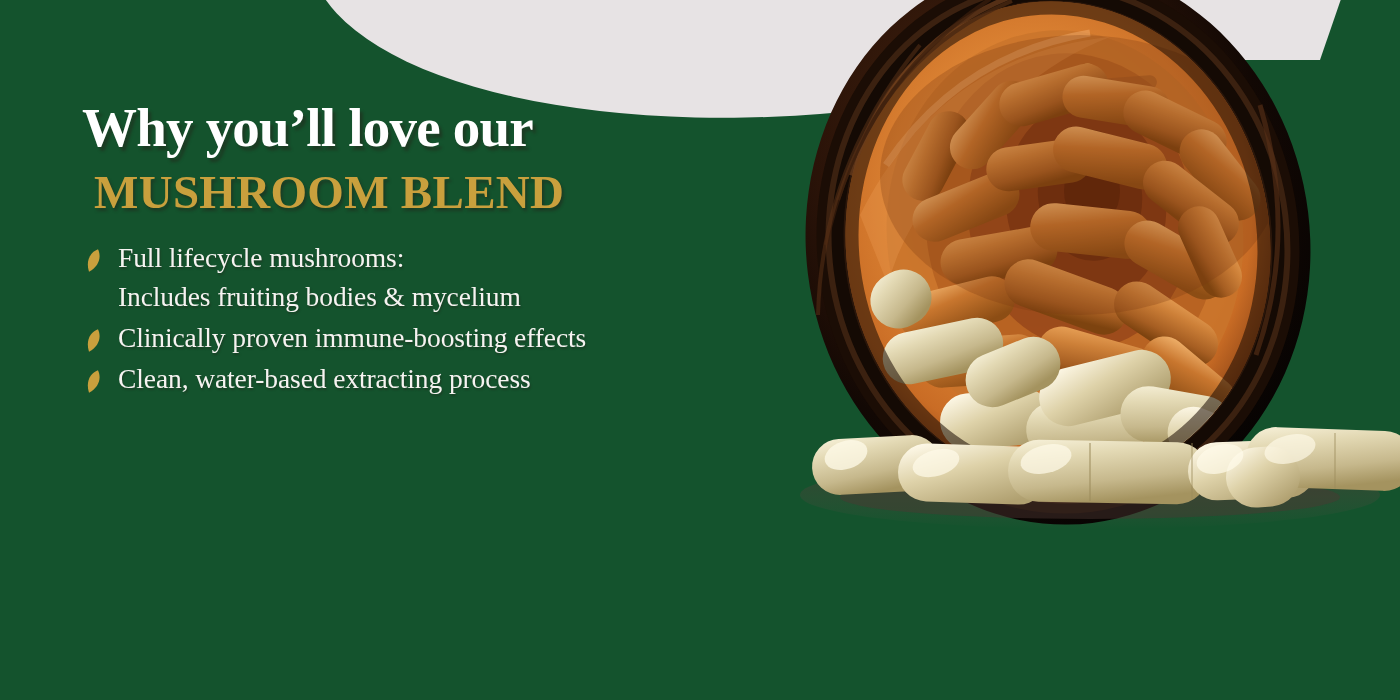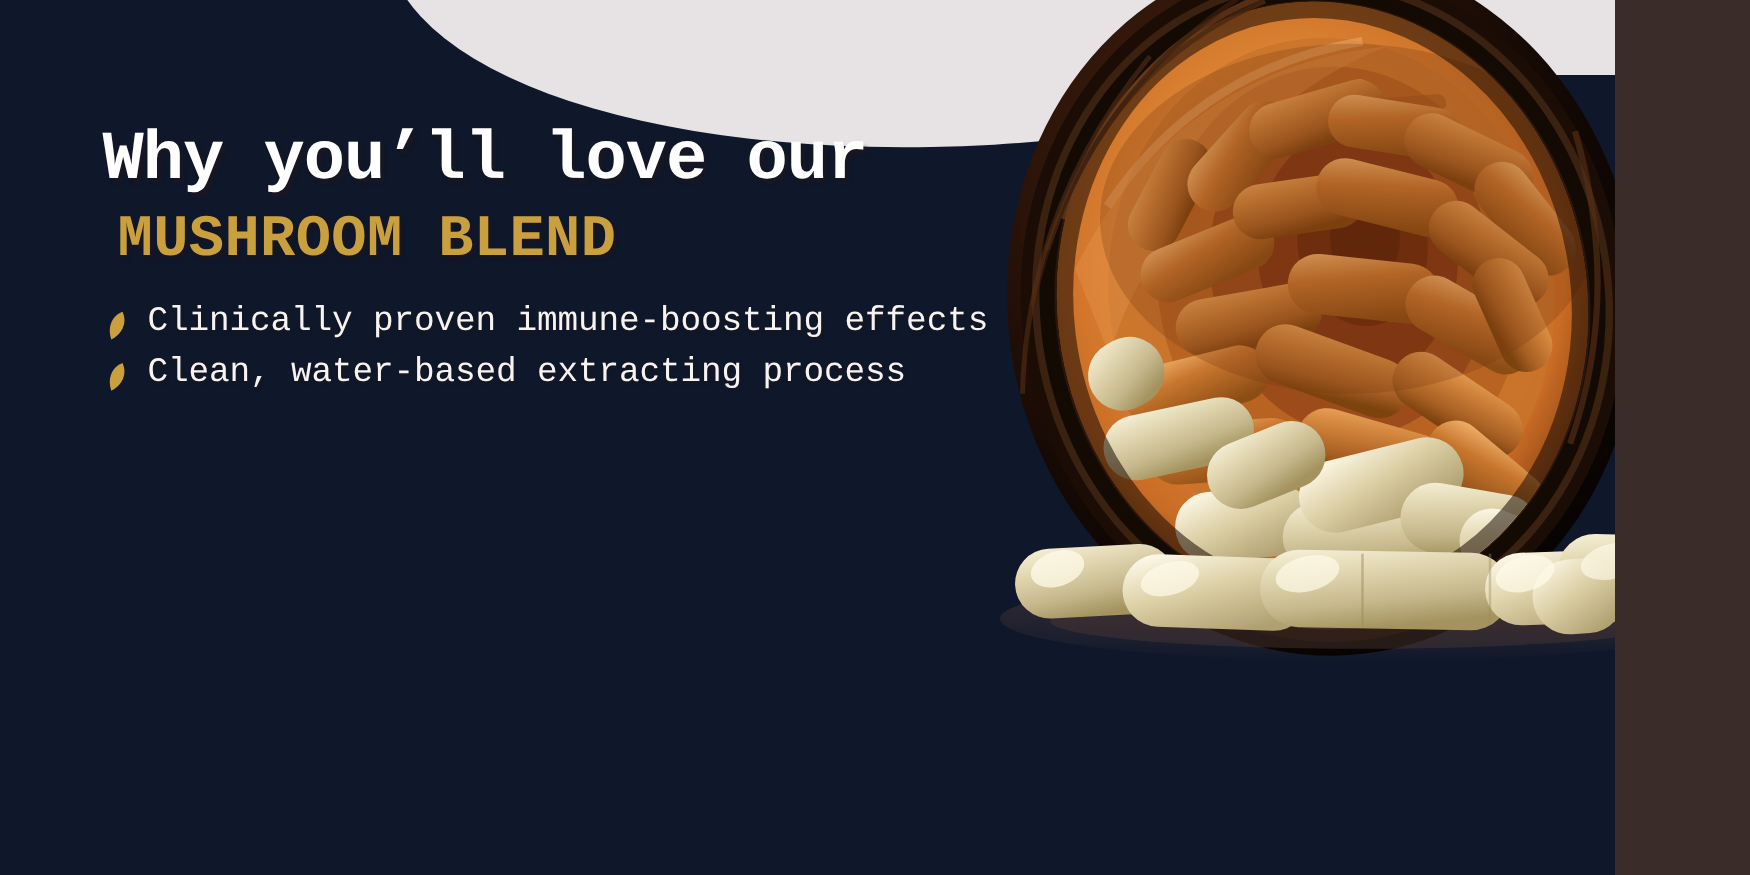--- a/index.html
+++ b/index.html
@@ -2,25 +2,25 @@
 <html><head>
 <meta charset="utf-8">
 <style>
   html, body {
     margin: 0;
     padding: 0;
     background: #3a2c29;
   }
   .banner {
     position: relative;
-    width: 1292px;
+    width: 1400px;
     height: 700px;
     overflow: hidden;
-    background: #0f172a;
-    font-family: Liberation Mono, monospace;
+    background: #14532d;
+    font-family: Liberation Serif, serif;
   }
 
   
   .cream-blob {
     position: absolute;
     left: 300px;
     top: -430px;
     width: 1000px;
     height: 545px;
     background: #e7e3e4;
@@ -259,20 +259,29 @@
     </svg>
   </div>
 
   <div class="text-col">
 
     <h1 class="headline-1">Why you’ll love our</h1>
     <h2 class="headline-2">MUSHROOM BLEND</h2>
 
     <ul class="bullets">
 
+      <li class="bullet-row">
+        <span class="leaf-icon">
+          <svg viewBox="0 0 15 25">
+              <path d="M7.5 0.5 C 13.5 6 15 15.5 7.5 24.5 C 0 15.5 1.5 6 7.5 0.5 Z" fill="#c9a03d" transform="rotate(22 7.5 12.5)"></path>
+            </svg>
+        </span>
+        <div class="bullet-line">Full lifecycle mushrooms:</div>
+        <div class="bullet-line">Includes fruiting bodies &amp; mycelium</div>
+      </li>
 
 
       <li class="bullet-row">
         <span class="leaf-icon">
           <svg viewBox="0 0 15 25">
               <path d="M7.5 0.5 C 13.5 6 15 15.5 7.5 24.5 C 0 15.5 1.5 6 7.5 0.5 Z" fill="#c9a03d" transform="rotate(22 7.5 12.5)"></path>
             </svg>
         </span>
         <div class="bullet-line">Clinically proven immune-boosting effects</div>
       </li>

